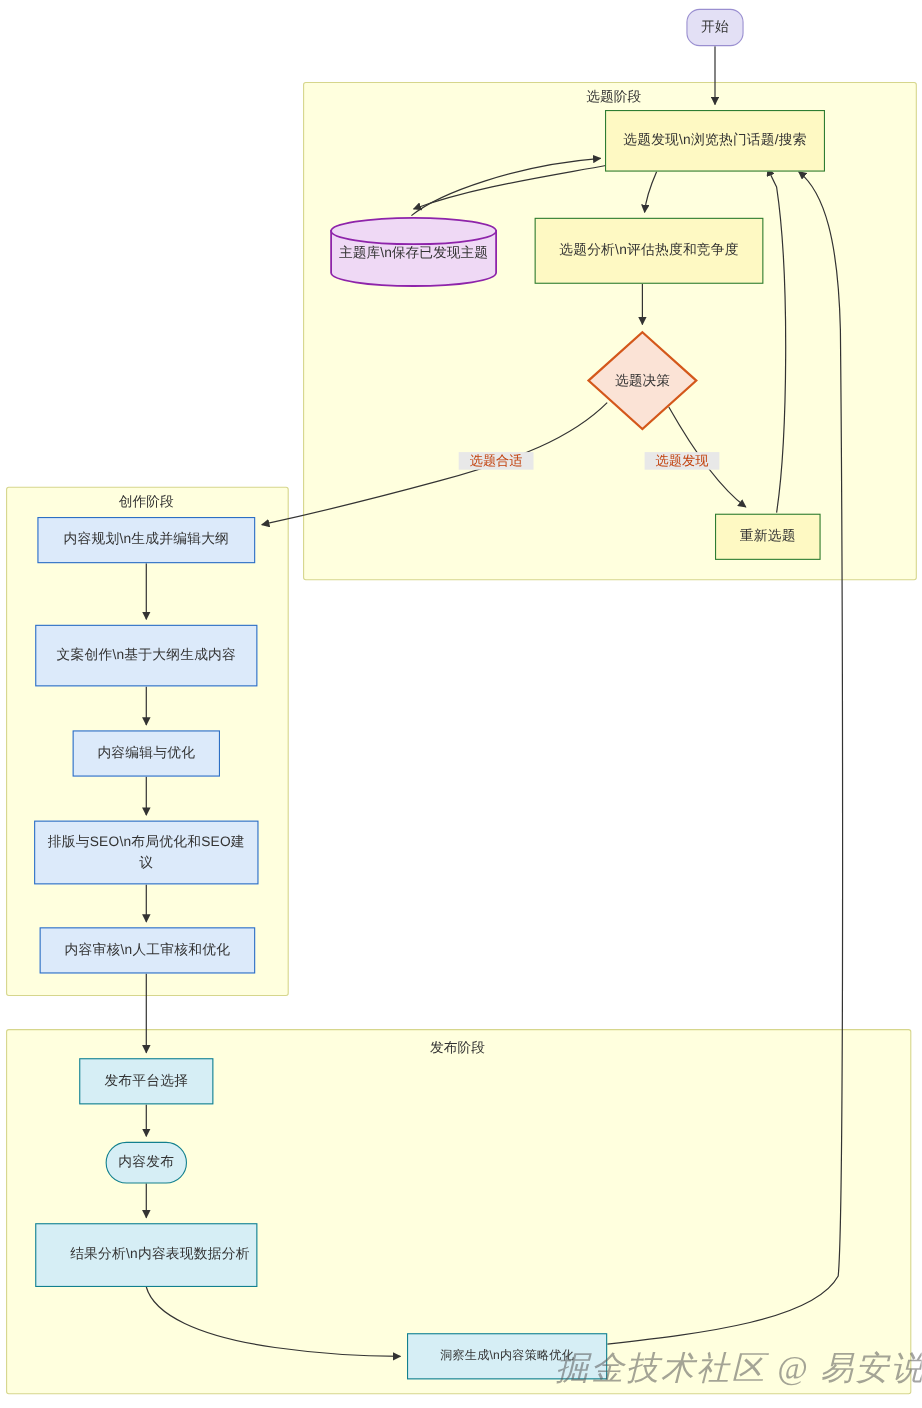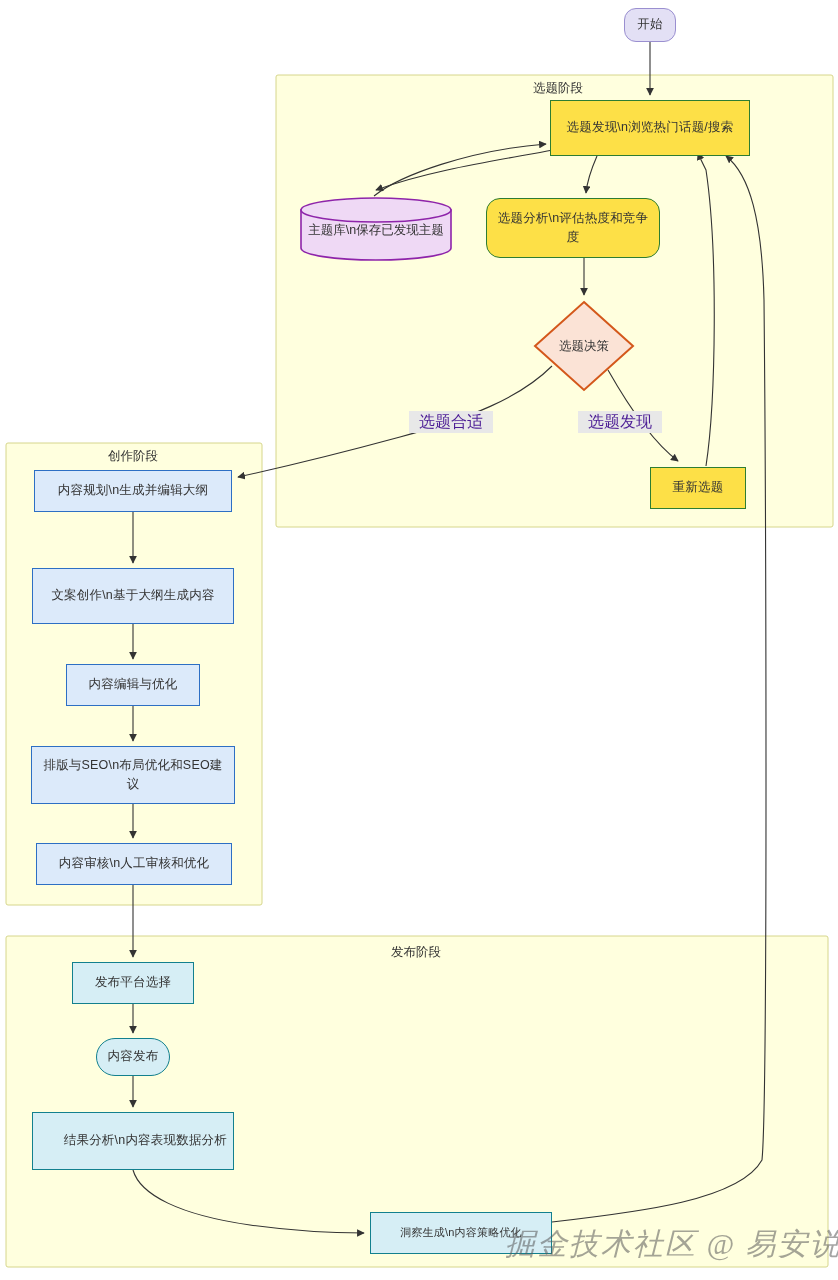--- a/index.html
+++ b/index.html
@@ -38,21 +38,21 @@
     align-items:center;
     justify-content:center;
     text-align:center;
     font-size:12.5px;
     line-height:1.55;
     color:#333333;
     padding:4px 6px;
     letter-spacing:0.2px;
   }
   .n-green{
-    background:#fde047;
+    background:#fef9c3;
     border:1.6px solid #2e7d32;
   }
   .n-blue{
     background:#dceafa;
     border:1.6px solid #2d6fc4;
   }
   .n-teal{
     background:#d6eef5;
     border:1.7px solid #12808e;
   }
@@ -68,22 +68,22 @@
   }
   .cluster-label{
     position:absolute;
     font-size:12.5px;
     color:#333333;
     white-space:nowrap;
     transform:translateX(-50%);
   }
   .edge-label{
     position:absolute;
-    font-size:16px;
-    color:#4c1d95;
+    font-size:12px;
+    color:#c2410c;
     background:#e8e8e8;
     padding:0 10px;
     white-space:nowrap;
     transform:translateX(-50%);
     line-height:1.35;
   }
   .diamond-wrap{
     position:absolute;
     display:flex;
     align-items:center;
@@ -186,21 +186,21 @@
   </div>
 
   <div class="cyl-wrap" style="left:300px; top:197px; width:152px; height:64px;">
     <svg class="cyl-svg" viewBox="0 0 152 64" preserveAspectRatio="none">
       <path d="M 1 13 L 1 51 C 1 58, 35 63, 76 63 C 117 63, 151 58, 151 51 L 151 13 Z" fill="#efd9f5" stroke="#8e24aa" stroke-width="1.6"></path>
       <ellipse cx="76" cy="13" rx="75" ry="12" fill="#efd9f5" stroke="#8e24aa" stroke-width="1.6"></ellipse>
     </svg>
     <div class="cyl-text">主题库\n保存已发现主题</div>
   </div>
 
-  <div class="node-box n-green" style="left:486px; top:198px; width:174px; height:60px;border-radius:14px;">
+  <div class="node-box n-green" style="left:486px; top:198px; width:208px; height:60px;">
     <span>选题分析\n评估热度和竞争度</span>
   </div>
 
   <div class="diamond-wrap" style="left:533px; top:300px; width:102px; height:92px;">
     <svg class="diamond-shape" viewBox="0 0 102 92" preserveAspectRatio="none">
       <polygon points="51,2 100,46 51,90 2,46" fill="#fbe3d6" stroke="#d4581b" stroke-width="2"></polygon>
     </svg>
     <span class="diamond-text">选题决策</span>
   </div>
 

